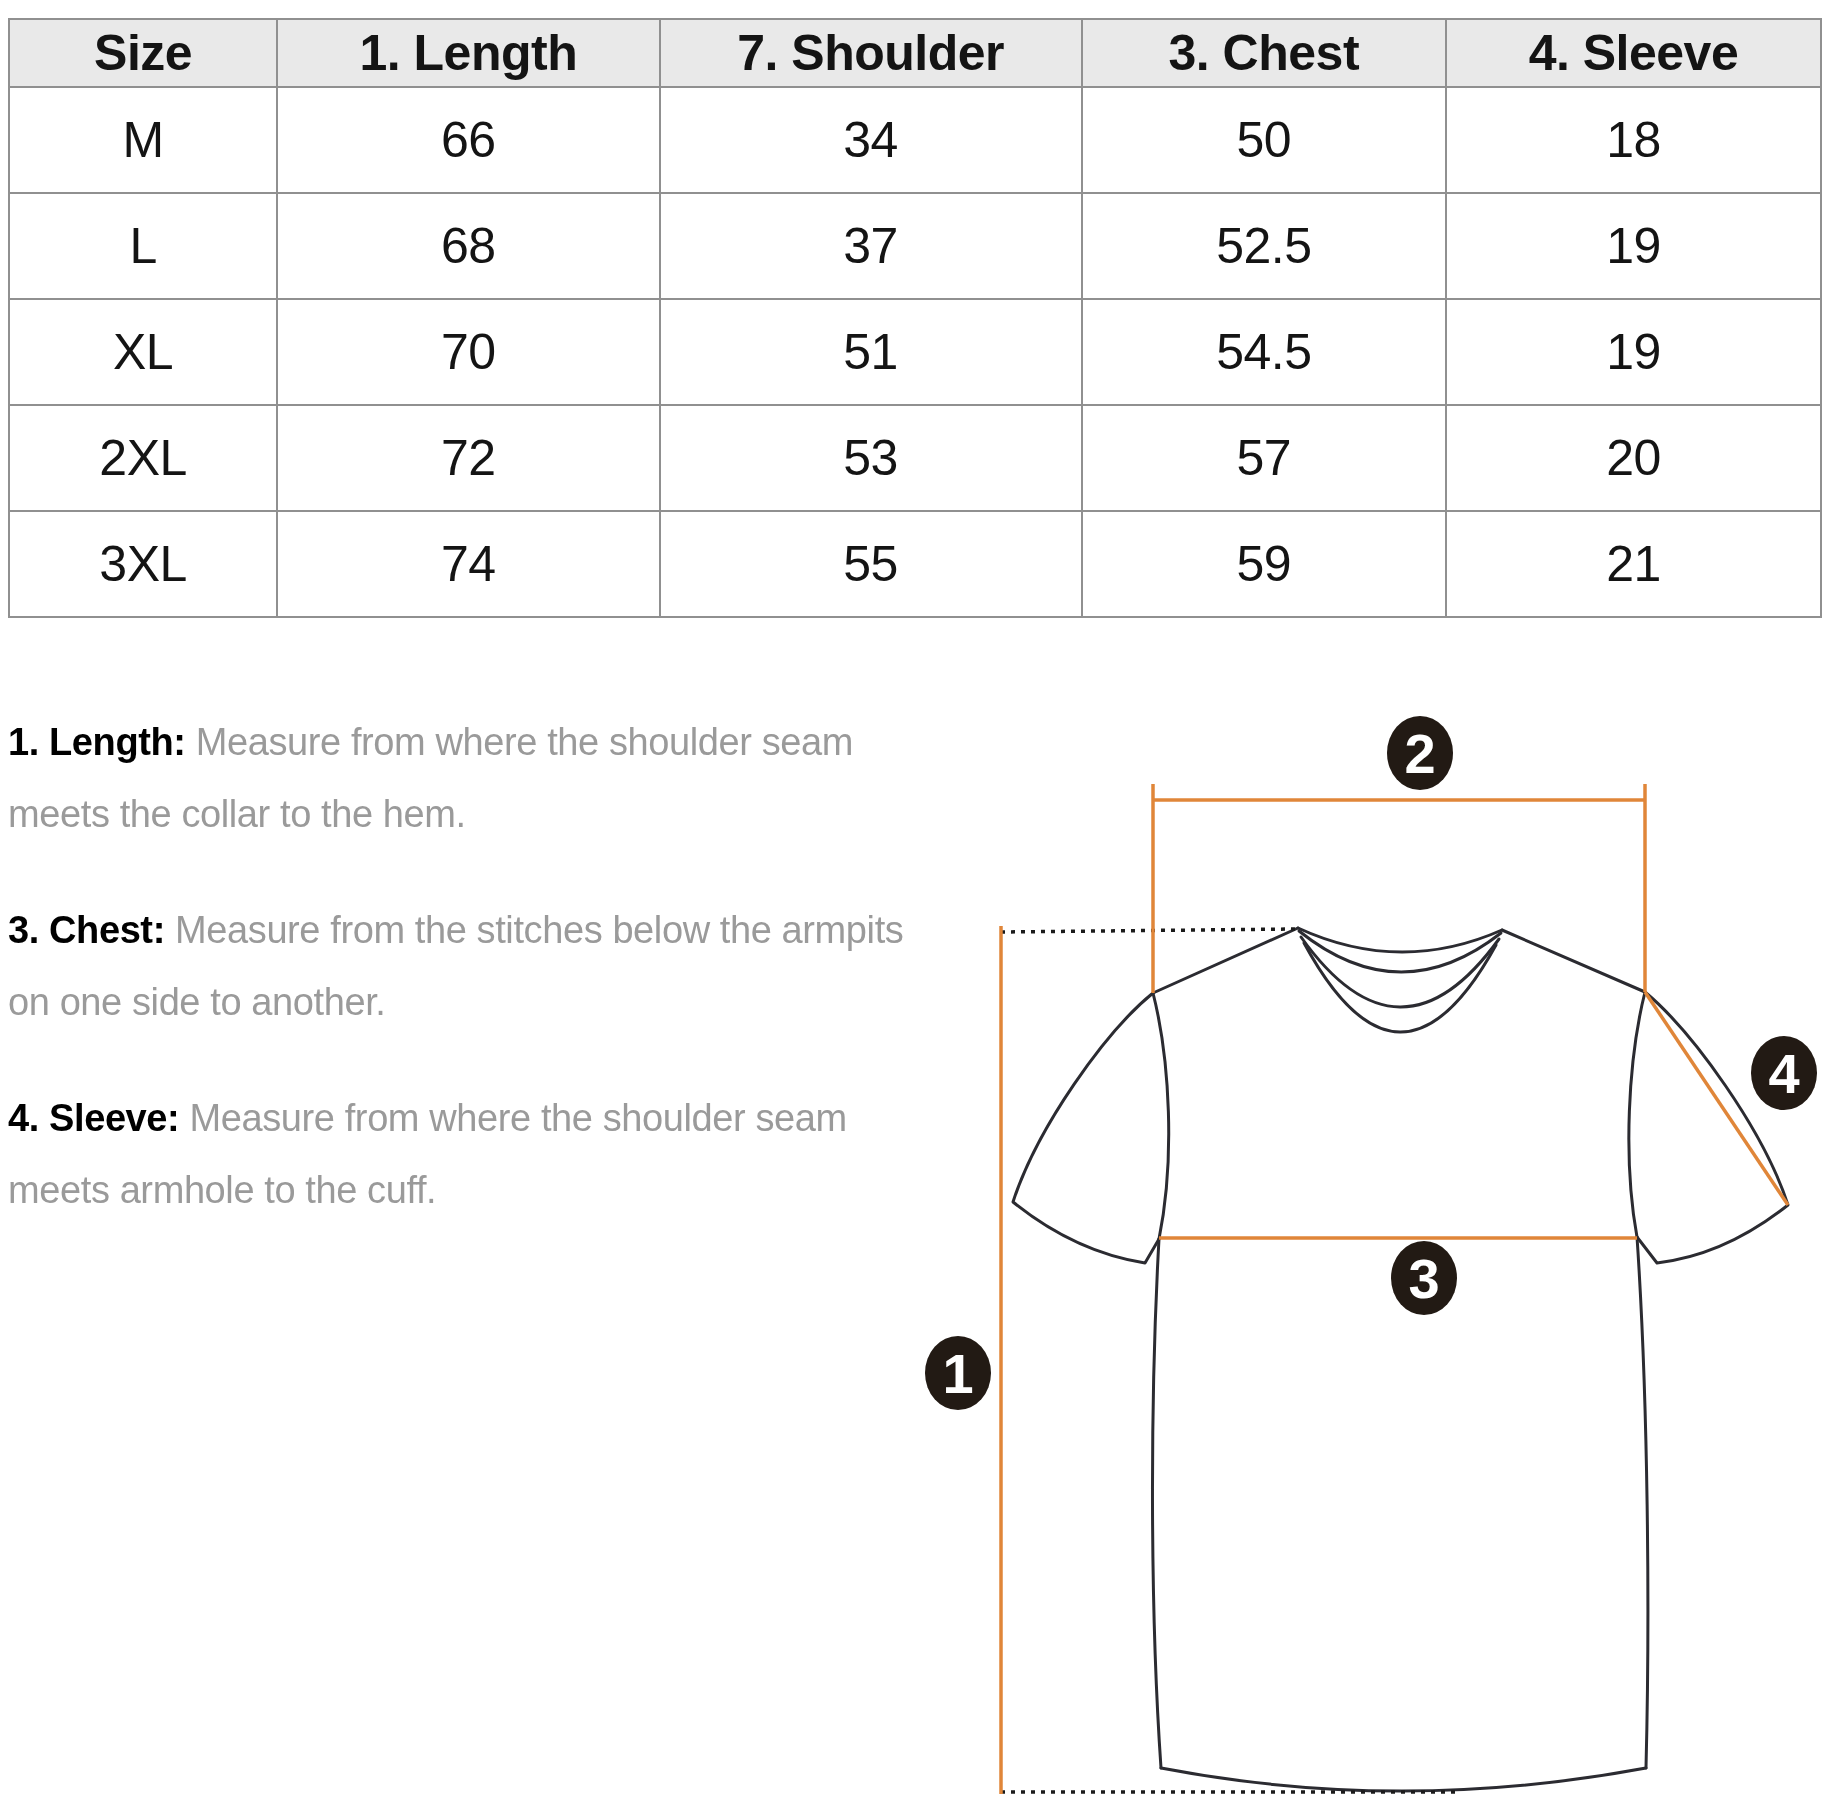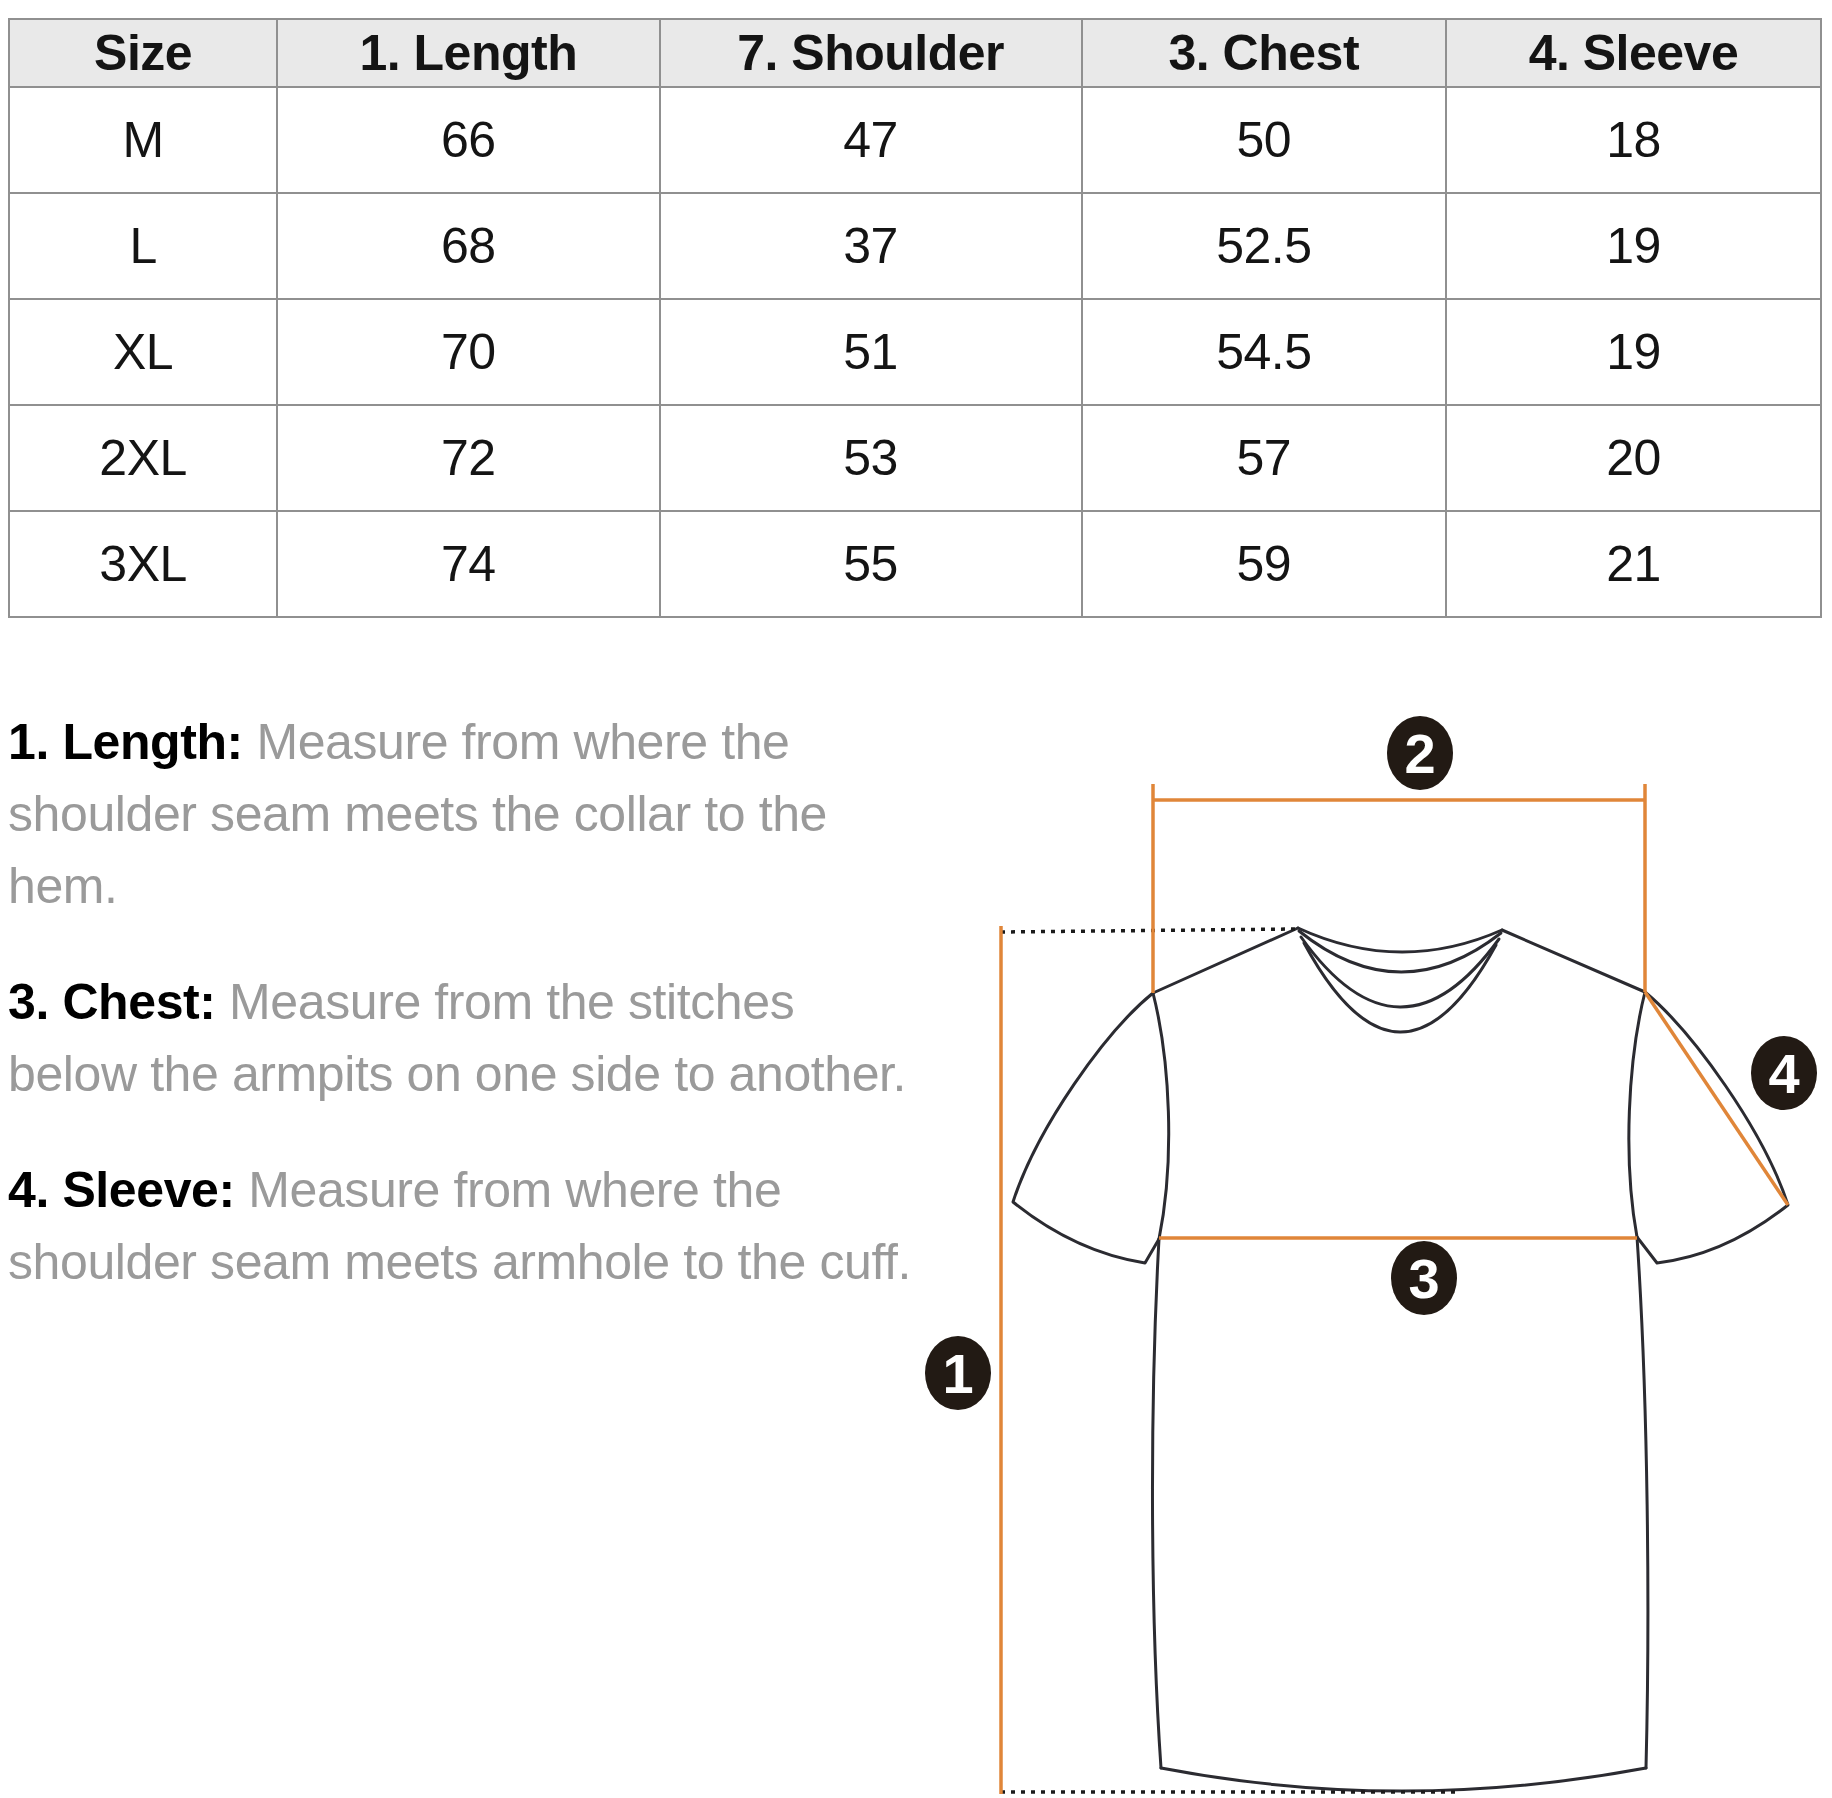--- a/index.html
+++ b/index.html
@@ -50,21 +50,21 @@
 
   
   .guide {
     position: absolute;
     left: 8px;
     top: 706px;
     width: 912px;
   }
   .guide p {
     margin: 0 0 44px 0;
-    font-size: 50px;
+    font-size: 38px;
     line-height: 72px;
     letter-spacing: -0.4px;
   }
   .guide .g-label {
     color: #000000;
     font-weight: bold;
   }
   .guide .g-desc {
     color: #9a9a9a;
     font-weight: normal;
@@ -122,21 +122,21 @@
           <th>1. Length</th>
           <th>7. Shoulder</th>
           <th>3. Chest</th>
           <th>4. Sleeve</th>
         </tr>
       </thead>
       <tbody>
         <tr>
           <td>M</td>
           <td>66</td>
-          <td>47</td>
+          <td>34</td>
           <td>50</td>
           <td>18</td>
         </tr>
         <tr>
           <td>L</td>
           <td>68</td>
           <td>37</td>
           <td>52.5</td>
           <td>19</td>
         </tr>

